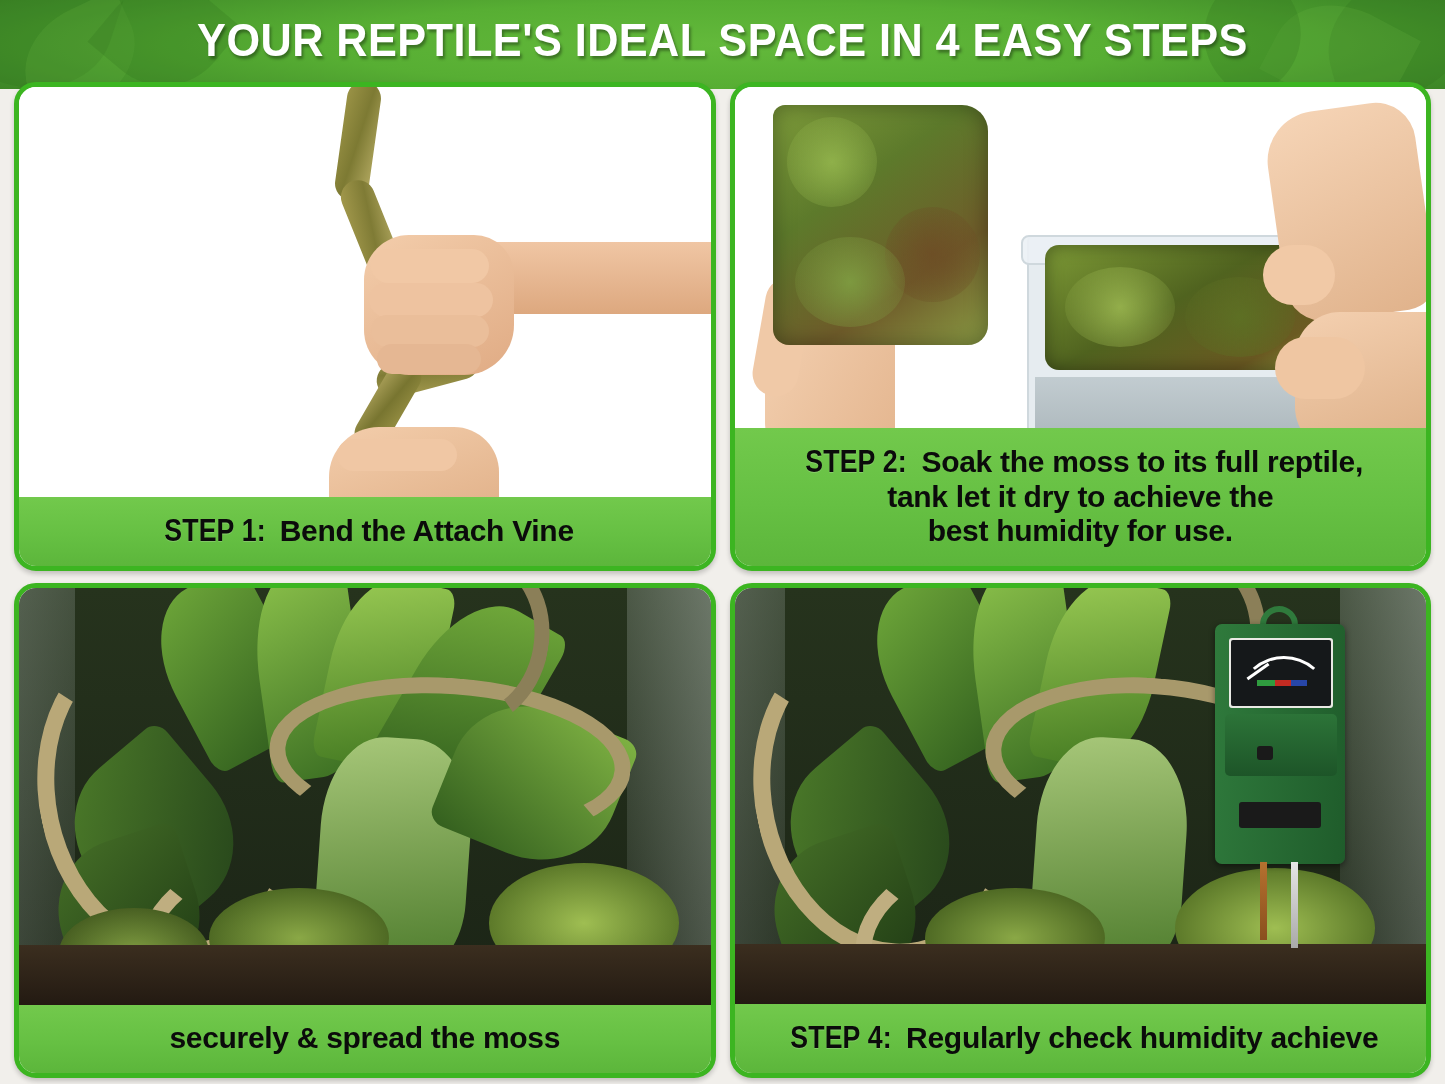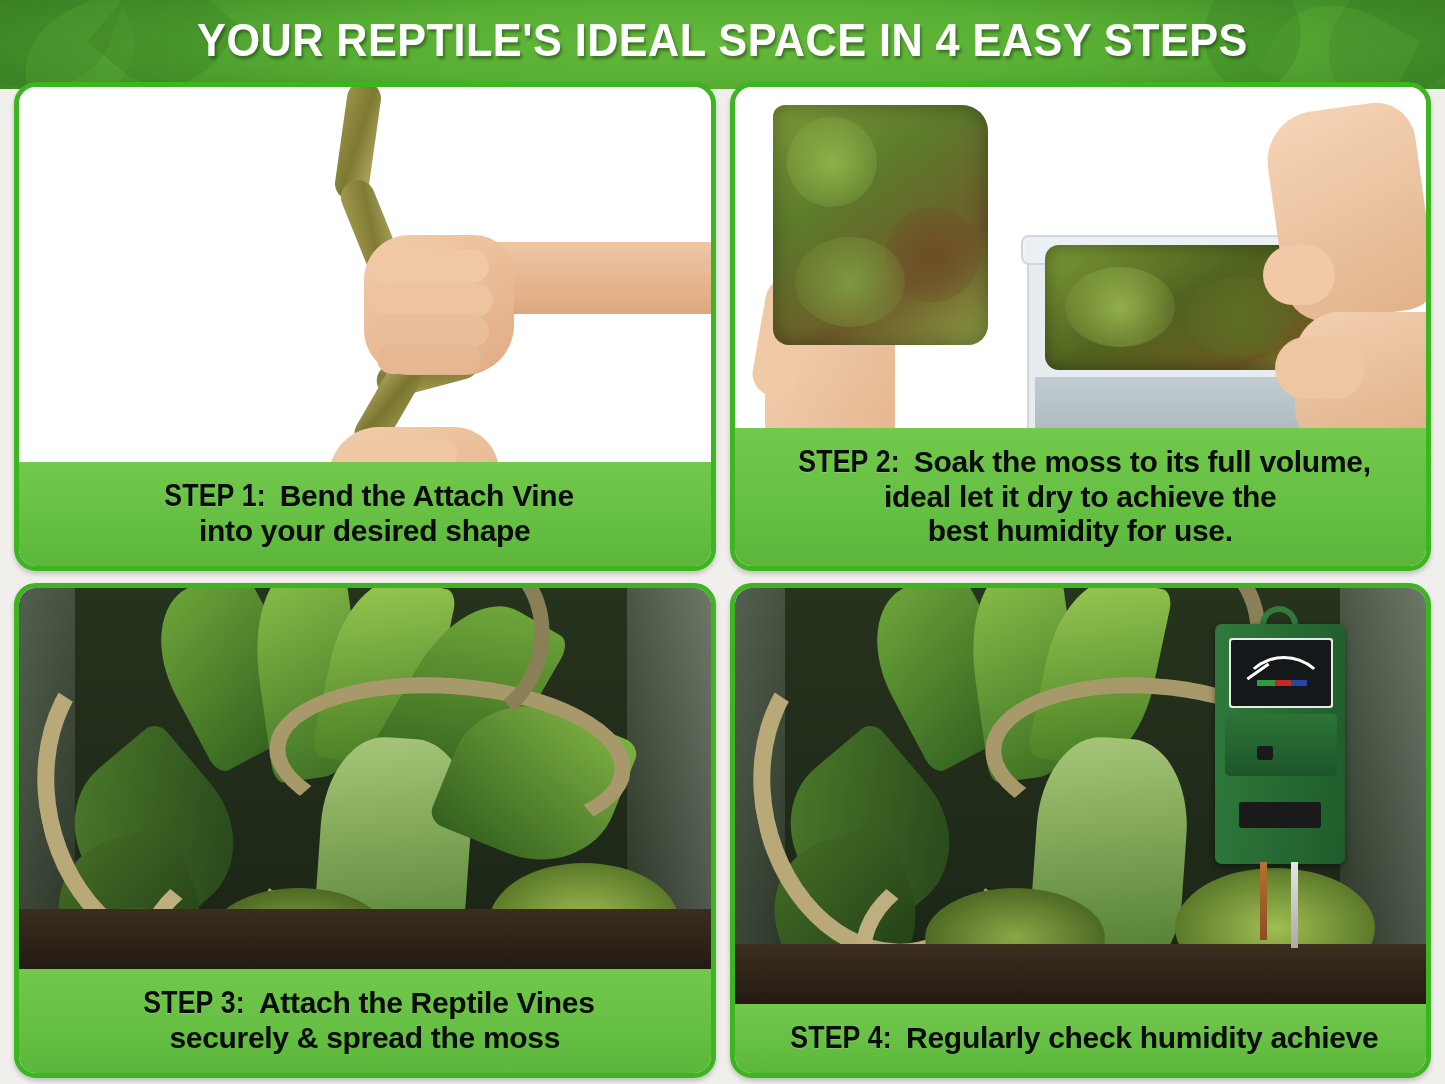--- a/index.html
+++ b/index.html
@@ -130,21 +130,20 @@
       <div class="hand" style="left:358px;top:257px;width:104px;height:30px;border-radius:16px;background:#e5b793;"></div>
 
       <div class="hand" style="left:310px;top:340px;width:170px;height:120px;border-radius:50px 45px 20px 20px;background:linear-gradient(160deg,#f3cdab,#ddab82);"></div>
       <div class="hand" style="left:318px;top:352px;width:120px;height:32px;border-radius:16px;background:#f0c7a4;"></div>
 
     </div>
     <div class="caption">
       <div class="cap-line first">
         <span class="step-label">STEP 1:</span><span class="cap-rest">Bend the Attach Vine</span>
       </div>
-      <div class="cap-line">into your desired shape</div>
     </div>
   </div>
 
   <div class="card">
     <div class="photo">
 
       <div class="hand" style="left:30px;top:185px;width:130px;height:205px;border-radius:55px 40px 40px 55px;background:linear-gradient(120deg,#f5d3b4,#e3b48d);"></div>
       <div class="hand" style="left:24px;top:190px;width:46px;height:120px;border-radius:24px;background:#f0c9a7;transform:rotate(10deg);"></div>
       <div class="mossclump" style="left:38px;top:18px;width:215px;height:240px;border-radius:12px 26px 20px 16px;background:linear-gradient(145deg,#7d9b3a,#5d7a2b 35%,#6f5c2a 70%,#8a9c44);box-shadow:inset 0 0 22px rgba(0,0,0,.35);"></div>
       <div class="mossclump" style="left:52px;top:30px;width:90px;height:90px;background:radial-gradient(circle,#8fb04a,rgba(143,176,74,0));"></div>
@@ -158,23 +157,23 @@
       <div class="mossclump" style="left:450px;top:190px;width:110px;height:80px;background:radial-gradient(circle,#5d6f24,rgba(93,111,36,0));"></div>
       <div class="tub" style="left:300px;top:290px;width:340px;height:88px;border:none;background:linear-gradient(180deg,rgba(150,165,170,.45),rgba(120,135,140,.6));border-radius:0 0 14px 14px;"></div>
 
       <div class="hand" style="left:540px;top:20px;width:150px;height:210px;border-radius:50px 40px 30px 40px;background:linear-gradient(160deg,#f6d5b7,#e0b28b);transform:rotate(-8deg);"></div>
       <div class="hand" style="left:528px;top:158px;width:72px;height:60px;border-radius:30px;background:#f1c9a6;"></div>
       <div class="hand" style="left:560px;top:225px;width:160px;height:140px;border-radius:45px 20px 20px 45px;background:linear-gradient(160deg,#f4d0b0,#dcae86);"></div>
       <div class="hand" style="left:540px;top:250px;width:90px;height:62px;border-radius:32px;background:#efc6a2;"></div>
     </div>
     <div class="caption">
       <div class="cap-line first">
-        <span class="step-label">STEP 2:</span><span class="cap-rest">Soak the moss to its full volume,</span>
-      </div>
-      <div class="cap-line">ideal let it dry to achieve the</div>
+        <span class="step-label">STEP 2:</span><span class="cap-rest">Soak the moss to its full reptile,</span>
+      </div>
+      <div class="cap-line">tank let it dry to achieve the</div>
       <div class="cap-line">best humidity for use.</div>
     </div>
   </div>
 
   <div class="card">
     <div class="photo">
       <div class="terr" style="background:linear-gradient(180deg,#26331d,#1b2416);"></div>
       <div class="terr-glass" style="left:0;top:0;width:56px;height:100%;"></div>
       <div class="terr-glass" style="right:0;top:0;width:84px;height:100%;background:linear-gradient(260deg,rgba(205,214,209,.42),rgba(120,135,125,.12));"></div>
 
@@ -191,23 +190,20 @@
       <div class="ropevine" style="left:250px;top:90px;width:330px;height:130px;border:16px solid #a8996b;border-bottom-color:transparent;background:transparent;transform:rotate(4deg);"></div>
       <div class="ropevine" style="left:380px;top:-40px;width:120px;height:150px;border:15px solid #8b7f58;border-bottom-color:transparent;border-left-color:transparent;background:transparent;transform:rotate(10deg);"></div>
       <div class="ropevine" style="left:120px;top:250px;width:300px;height:170px;border:16px solid #bfae80;border-top-color:transparent;border-right-color:transparent;background:transparent;transform:rotate(-6deg);"></div>
 
       <div class="mossclump" style="left:470px;top:275px;width:190px;height:120px;background:radial-gradient(ellipse,#9fbe52,#5d7a2a 70%,#43591e);"></div>
       <div class="mossclump" style="left:190px;top:300px;width:180px;height:100px;background:radial-gradient(ellipse,#8aa846,#4f6a24 70%,#3a4d1a);"></div>
       <div class="mossclump" style="left:40px;top:320px;width:150px;height:90px;background:radial-gradient(ellipse,#7f9c41,#455c20 75%,#32451a);"></div>
       <div class="substrate"></div>
     </div>
     <div class="caption">
-      <div class="cap-line first">
-        <span class="step-label">STEP 3:</span><span class="cap-rest">Attach the Reptile Vines</span>
-      </div>
       <div class="cap-line">securely &amp; spread the moss</div>
     </div>
   </div>
 
   <div class="card">
     <div class="photo">
       <div class="terr" style="background:linear-gradient(180deg,#26331d,#1b2416);"></div>
       <div class="terr-glass" style="left:0;top:0;width:50px;height:100%;"></div>
       <div class="terr-glass" style="right:0;top:0;width:86px;height:100%;background:linear-gradient(260deg,rgba(205,214,209,.42),rgba(120,135,125,.12));"></div>
       <div class="leafbig" style="left:150px;top:-10px;width:120px;height:180px;background:linear-gradient(160deg,#6fa83a,#2f5c1d);transform:rotate(-28deg);"></div>

